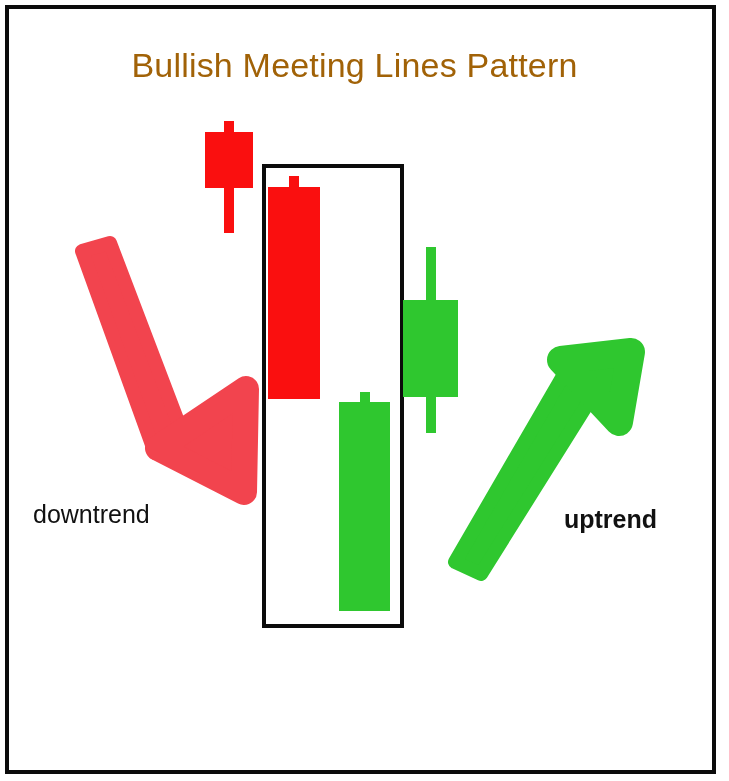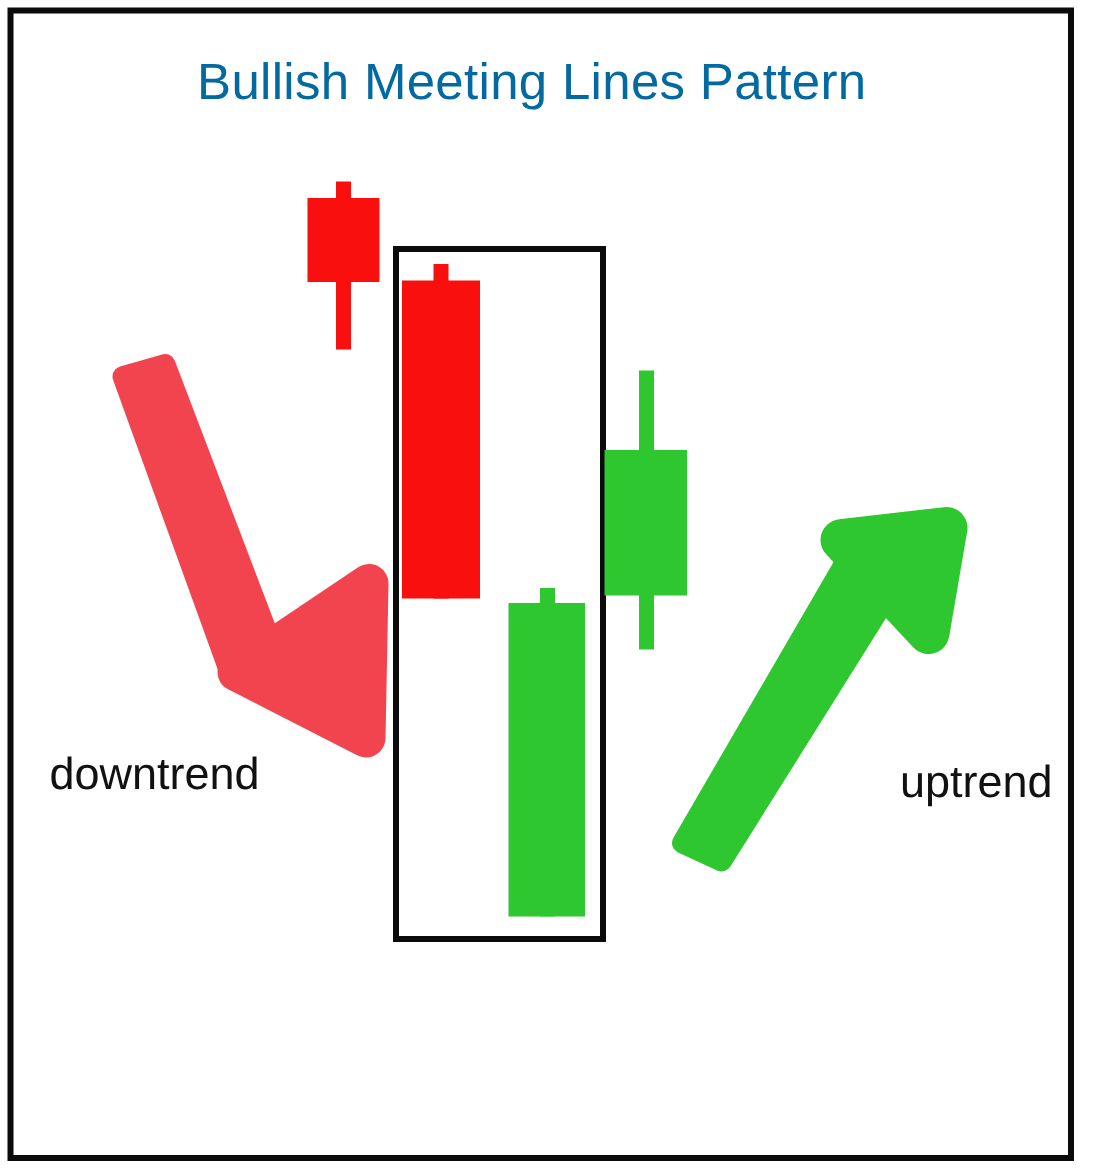--- a/index.html
+++ b/index.html
@@ -23,38 +23,38 @@
     top: 5px;
     width: 711px;
     height: 769px;
     border: 4px solid #0b0b0b;
     box-sizing: border-box;
     background: #ffffff;
   }
   #chart-title {
     position: absolute;
     left: 0;
-    top: 36px;
+    top: 46px;
     width: 709px;
     text-align: center;
     font-size: 34px;
     font-weight: 400;
-    color: #0369a1;
+    color: #a16207;
     letter-spacing: 0.2px;
     font-family: "Liberation Sans", sans-serif;
   }
   .label-text {
     position: absolute;
-    font-size: 30px;
+    font-size: 25px;
     color: #111111;
     font-family: "Liberation Sans", sans-serif;
     white-space: nowrap;
   }
   #label-downtrend { left: 33px; top: 500px; }
-  #label-uptrend  { left: 600px; top: 505px; }
+  #label-uptrend  { left: 564px; top: 505px; font-weight: bold; }
 
   
   .candle { position: absolute; }
   .candle .wick {
     position: absolute;
     left: 50%;
     transform: translateX(-50%);
     width: 10px;
   }
   .candle .body {

